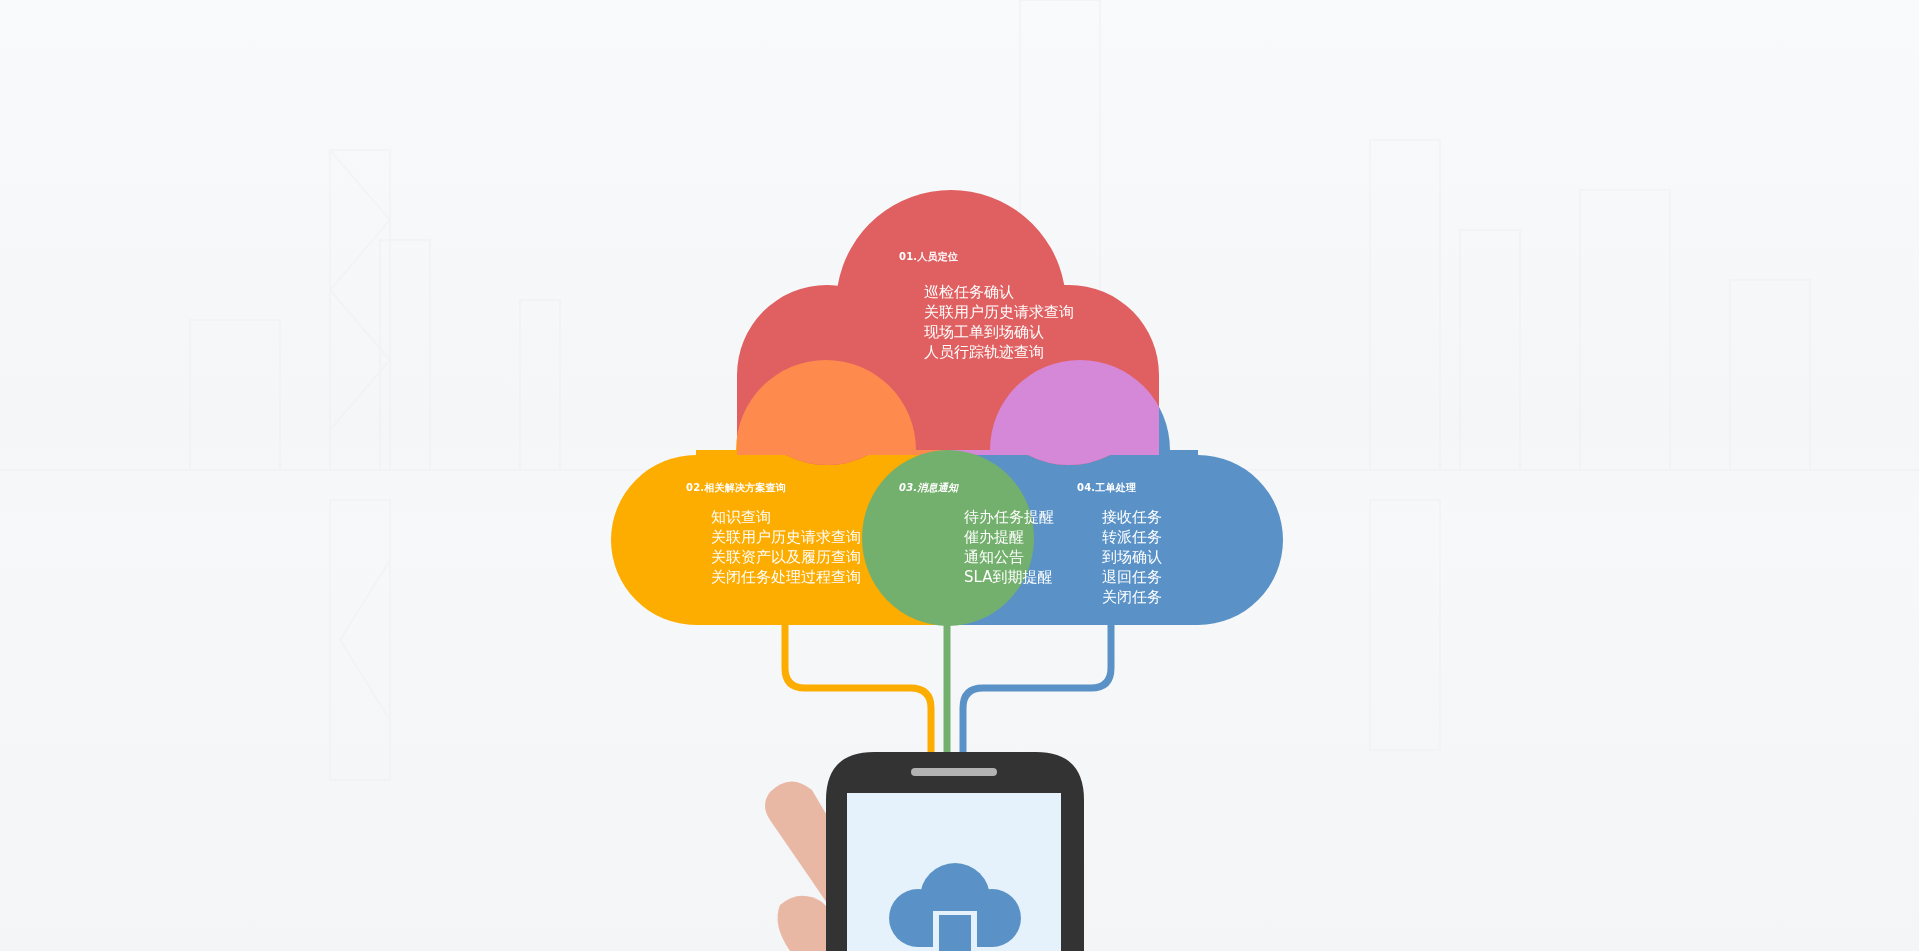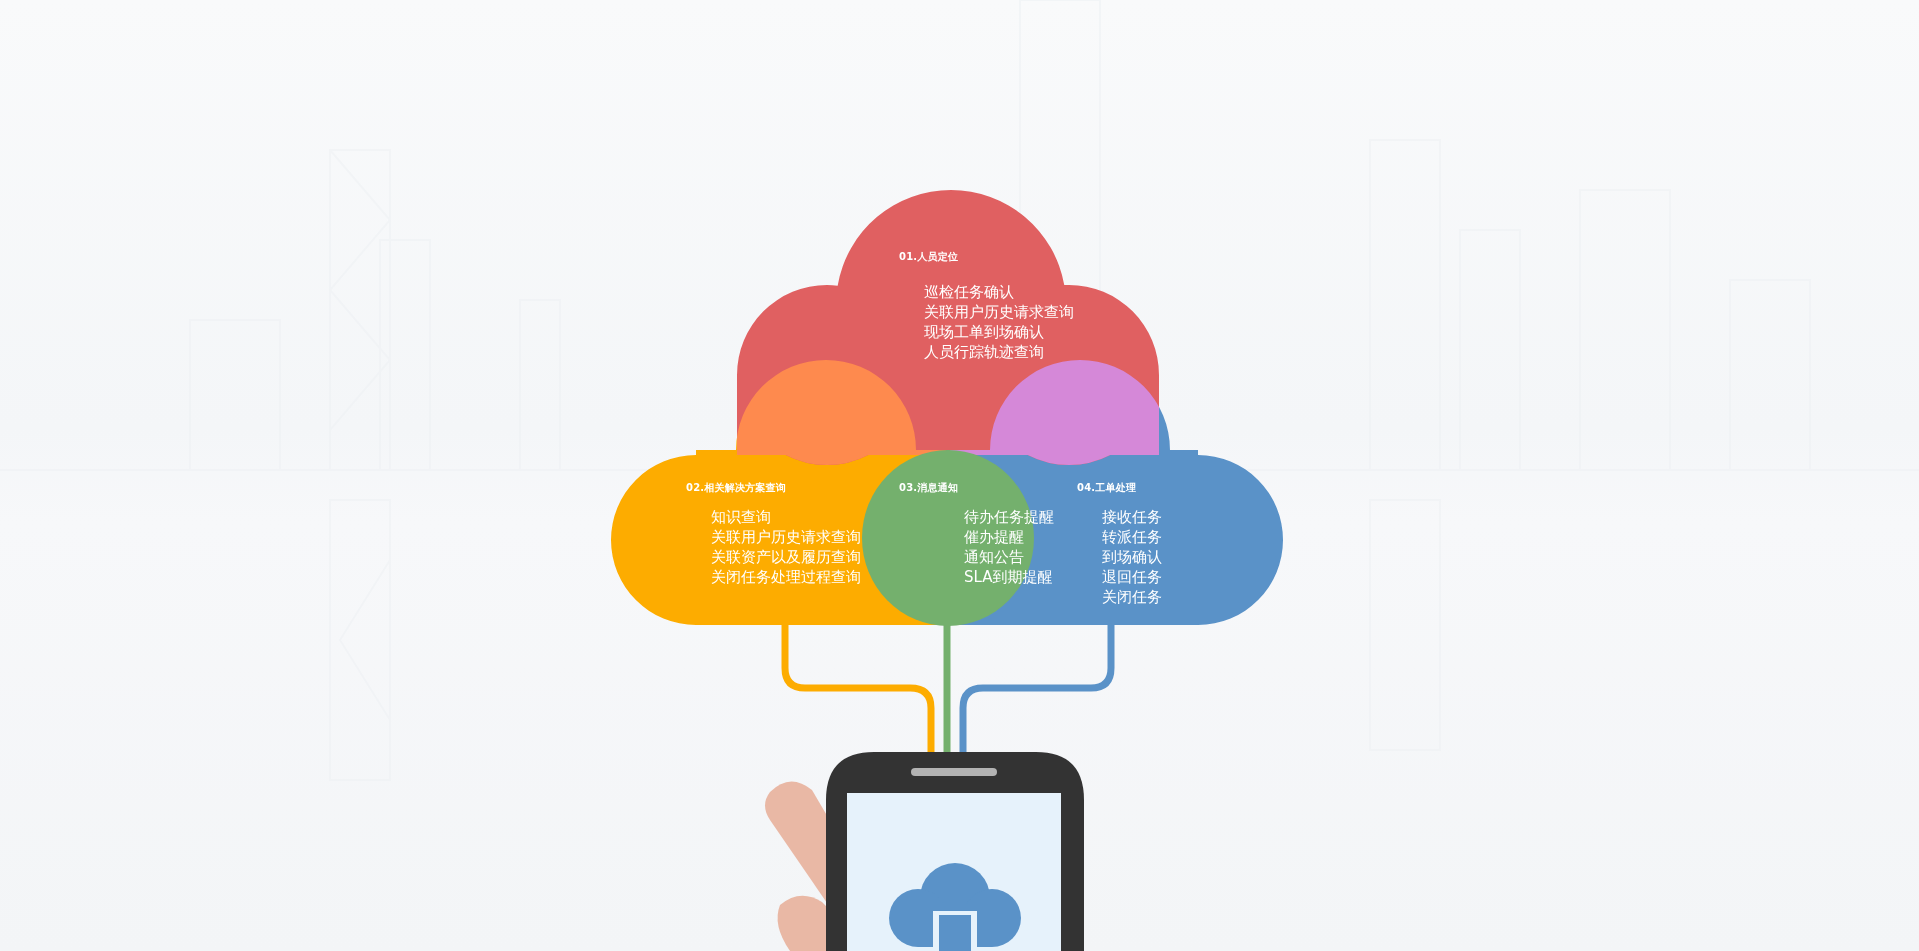--- a/index.html
+++ b/index.html
@@ -137,21 +137,21 @@
 <div class="label" style="left:686px; top:481px;text-align:right;">
   <div class="title">02.相关解决方案查询</div>
 </div>
 <div class="label items" style="left:711px; top:507px;">
   <div>知识查询</div>
   <div>关联用户历史请求查询</div>
   <div>关联资产以及履历查询</div>
   <div>关闭任务处理过程查询</div>
 </div>
 
-<div class="label" style="left:899px; top:481px;">
+<div class="label" style="left:899px; top:481px;font-style:italic;">
   <div class="title">03.消息通知</div>
 </div>
 <div class="label items" style="left:924px; top:507px;margin-left:40px;">
   <div>待办任务提醒</div>
   <div>催办提醒</div>
   <div>通知公告</div>
   <div>SLA到期提醒</div>
 </div>
 
 <div class="label" style="left:1077px; top:481px;">

